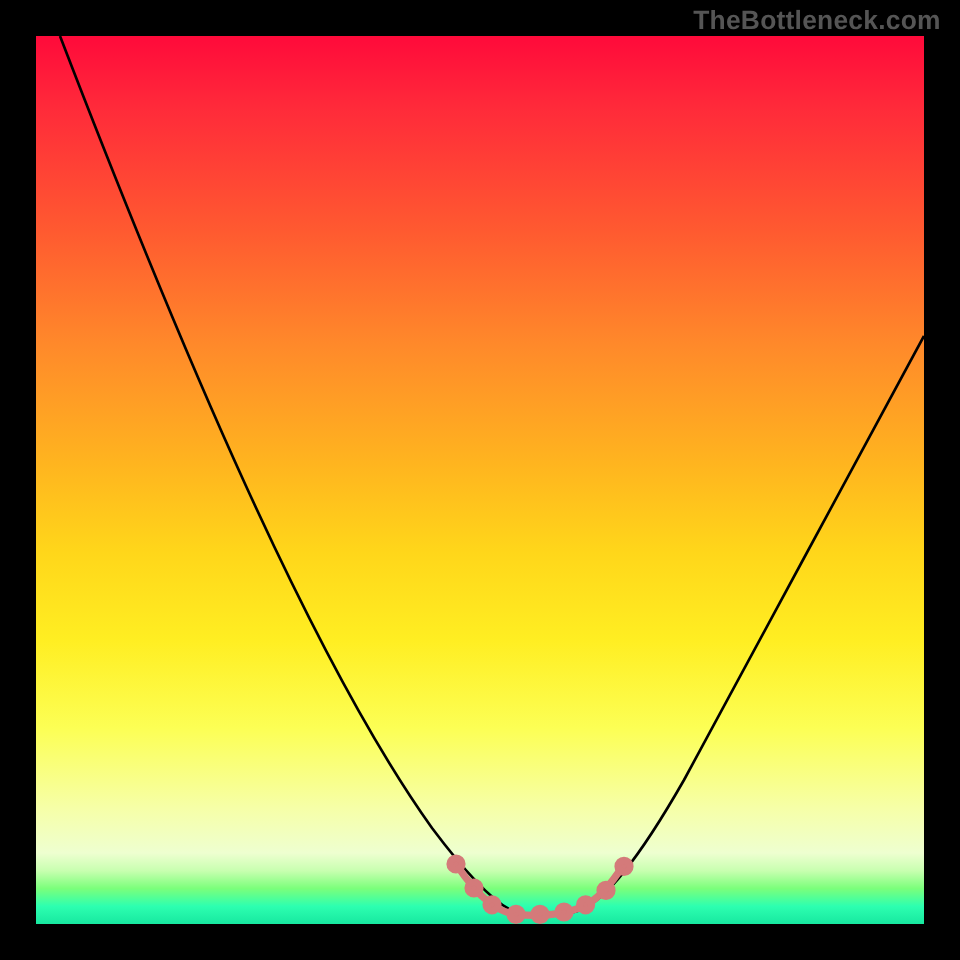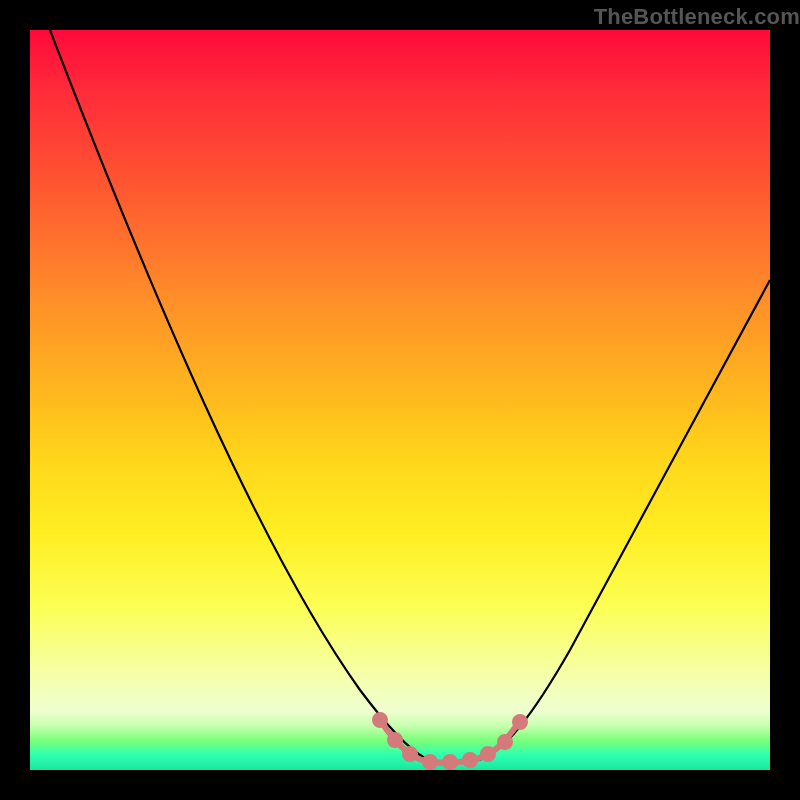--- a/index.html
+++ b/index.html
@@ -38,21 +38,21 @@
       #eeffd0 92%,
       #c8ffb0 94%,
       #7bff7b 96%,
       #2dffb0 98%,
       #17e8a0 100%
     );
   }
   .watermark {
     position: absolute;
     top: 4px;
-    right: 0;
+    right: 16px;
     color: #555;
     font-size: 22px;
     font-weight: 600;
     letter-spacing: 0.2px;
     user-select: none;
   }
   svg.curve {
     position: absolute;
     left: 0;
     top: 0;

